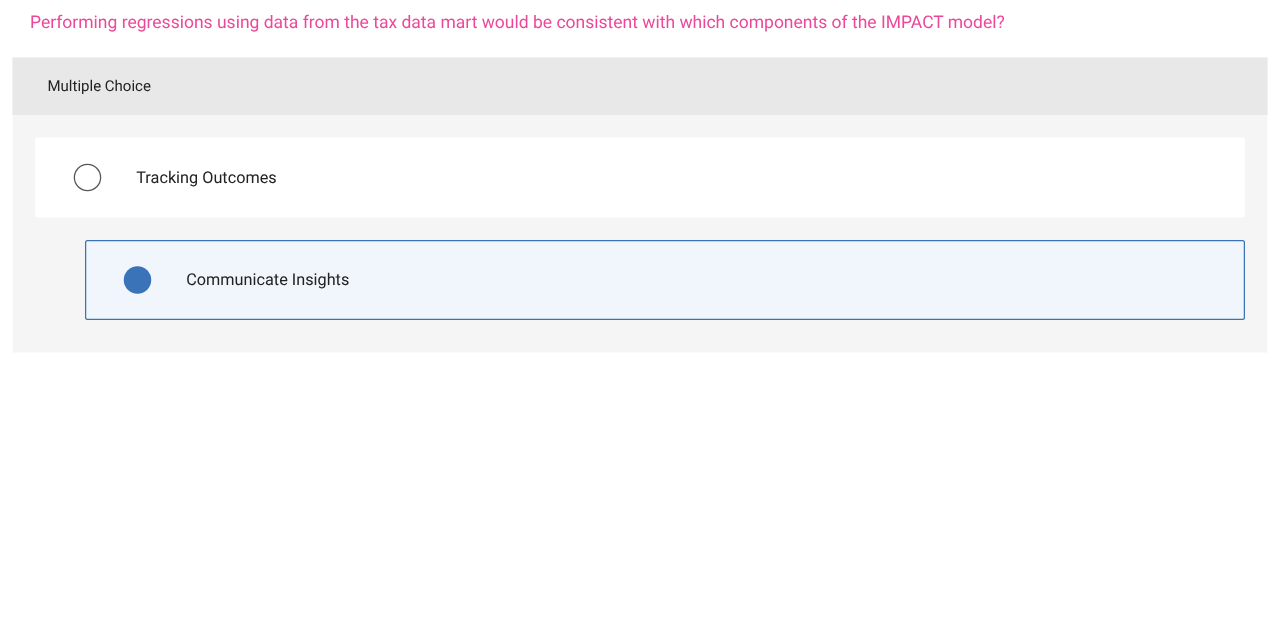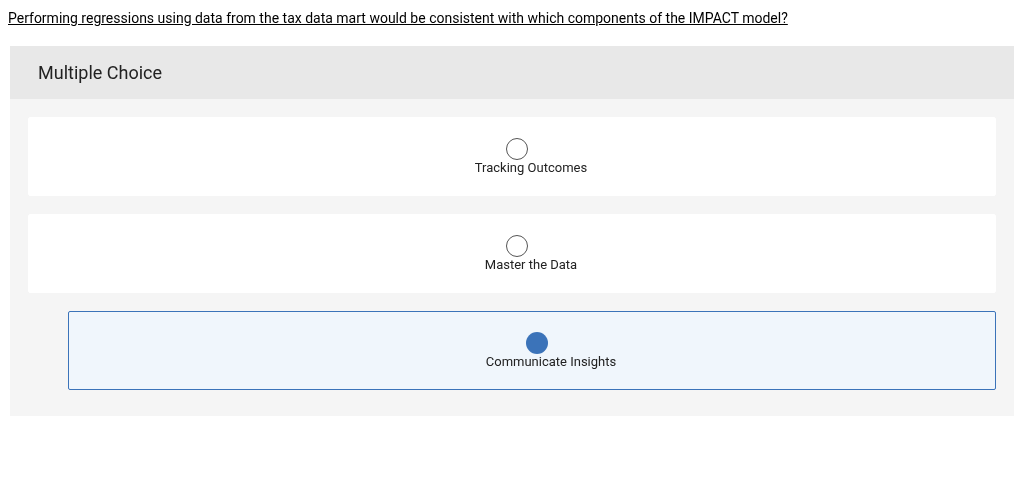--- a/index.html
+++ b/index.html
@@ -9,48 +9,46 @@
     }
     body {
       font-family: -apple-system, BlinkMacSystemFont, "Segoe UI", Roboto, Helvetica, Arial, sans-serif;
       background: #ffffff;
       width: 1024px;
       height: 500px;
       overflow: hidden;
     }
     .question-text {
       font-size: 14px;
-      color: #000000;
-      padding: 10px 10px 20px 8px;
+      color: #ec4899;
+      padding: 10px 10px 20px 24px;
       font-weight: 400;
-      text-decoration: underline;
     }
     .mc-container {
       background: #f5f5f5;
       margin: 0 10px;
     }
     .mc-header {
       background: #e8e8e8;
       padding: 16px 28px;
-      font-size: 18px;
+      font-size: 12px;
       color: #222;
     }
     .options-area {
       padding: 18px 18px 8px 18px;
     }
     .option {
       background: #ffffff;
       border: 1px solid #ffffff;
       border-radius: 2px;
       margin-bottom: 18px;
       padding: 20px 20px 20px 30px;
       display: flex;
       align-items: center;
       cursor: pointer;
-      flex-direction: column;
     }
     .option.selected {
       background: #f0f6fc;
       border: 1px solid #3b73b9;
       margin-left: 40px;
     }
     .radio-outer {
       width: 22px;
       height: 22px;
       border: 1.5px solid #555;
@@ -89,26 +87,20 @@
 
   <div class="options-area">
 
     <div class="option">
       <span class="radio-outer">
         
       </span>
       <span class="option-label">Tracking Outcomes</span>
     </div>
 
-    <div class="option">
-      <span class="radio-outer">
-        
-      </span>
-      <span class="option-label">Master the Data</span>
-    </div>
 
     <div class="option selected">
       <span class="radio-outer">
         <span class="radio-fill"></span>
       </span>
       <span class="option-label">Communicate Insights</span>
     </div>
 
 
   </div>

